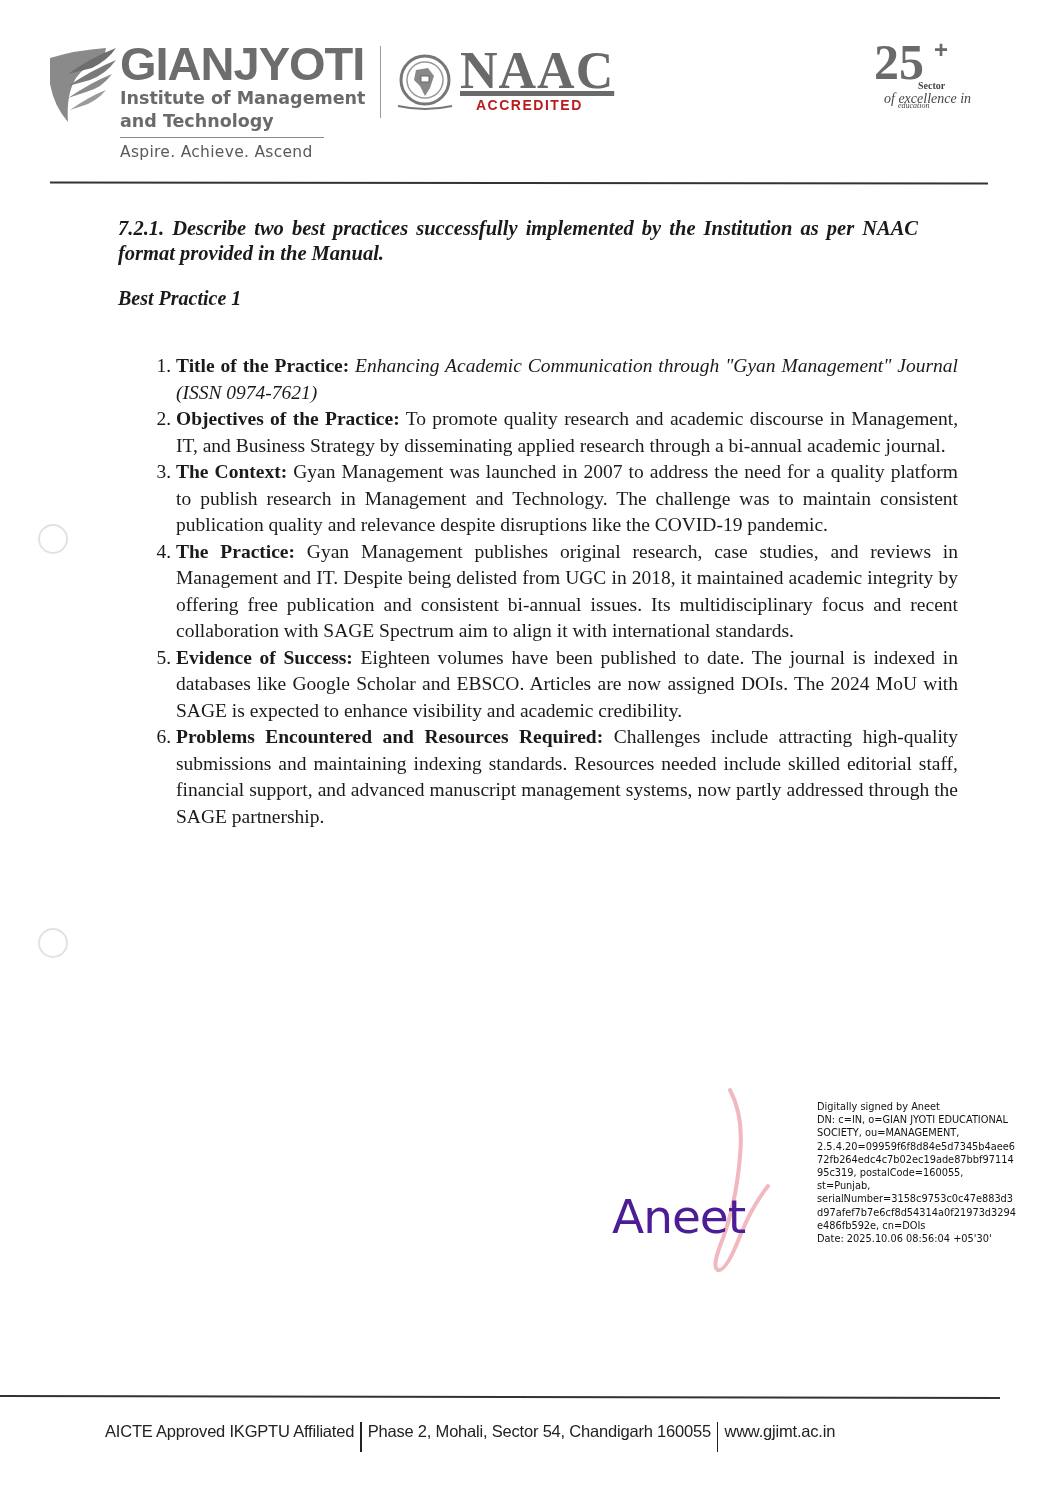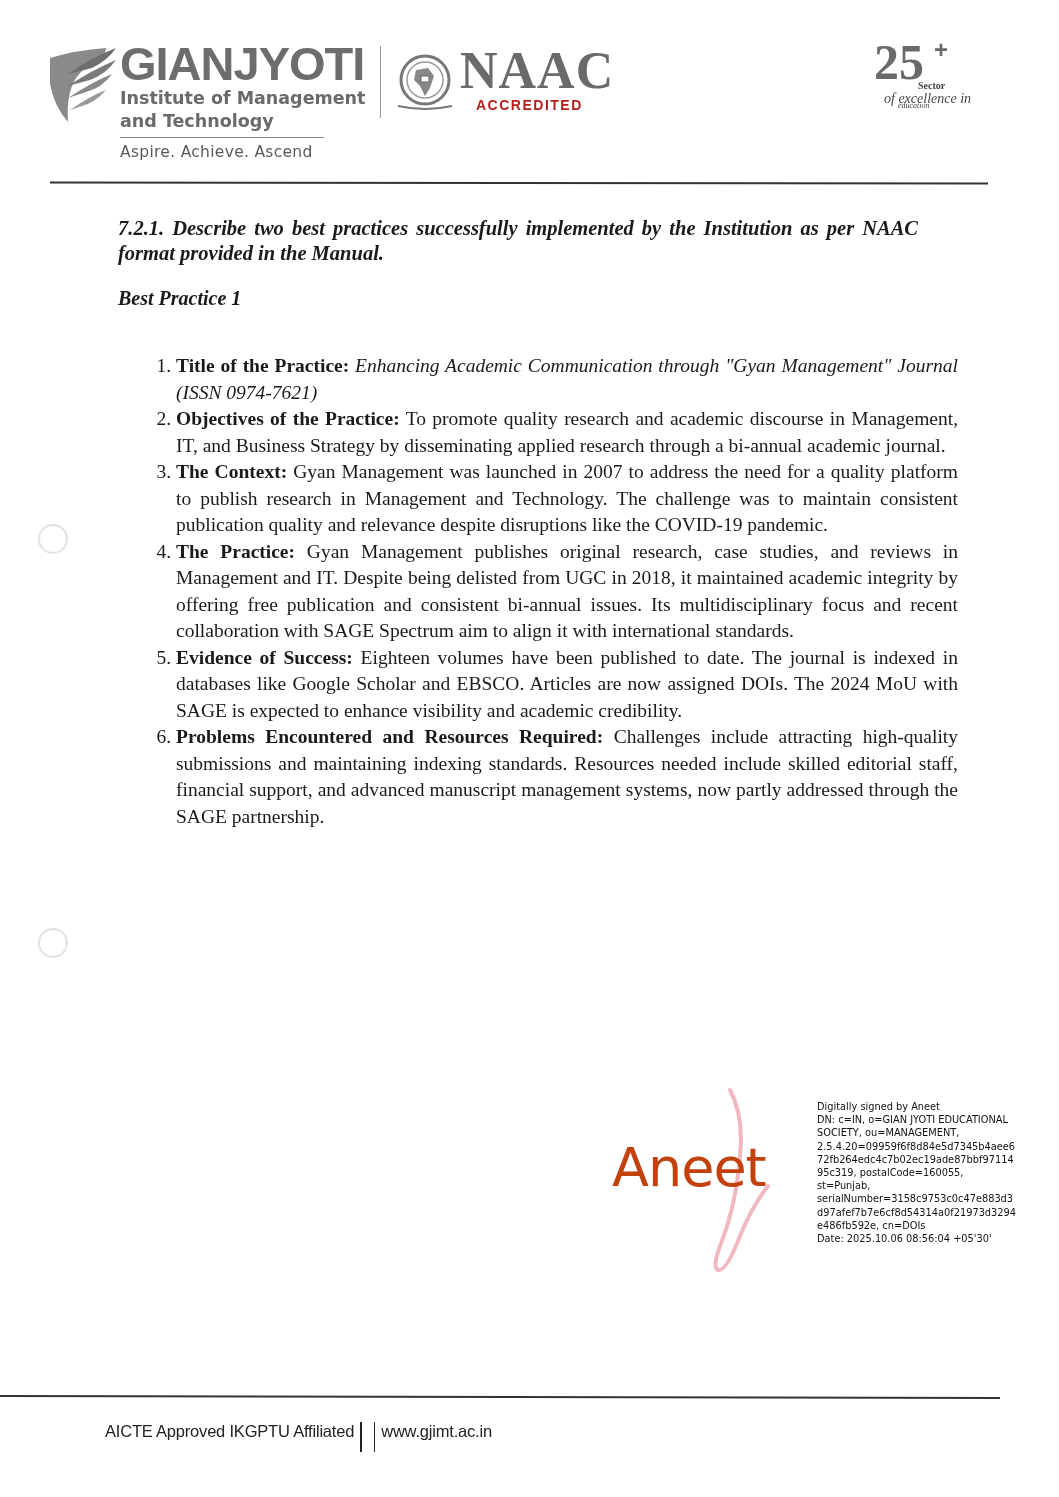--- a/index.html
+++ b/index.html
@@ -16,43 +16,43 @@
   .brand-sub1 { left: 120px; top: 88px; font-family: "DejaVu Sans", sans-serif; font-weight: bold;
     font-size: 17.5px; color: #6a6a6a; line-height: 20px; text-align: center; }
   .brand-sub2 { left: 120px; top: 111px; font-family: "DejaVu Sans", sans-serif; font-weight: bold;
     font-size: 17.5px; color: #6a6a6a; line-height: 20px; }
   .brand-rule { left: 120px; top: 137px; width: 204px; height: 1px; background: #8a8a8a; }
   .tagline { left: 120px; top: 143px; font-family: "DejaVu Sans", sans-serif; font-size: 15.5px;
     color: #5a5a5a; letter-spacing: 0.3px; }
   .vsep { left: 380px; top: 46px; width: 1px; height: 72px; background: #9a9a9a; }
   .naac-emblem { left: 394px; top: 52px; width: 62px; height: 60px; }
   .naac-word { left: 460px; top: 44px; font-family: "Liberation Serif", serif; font-size: 52px;
-    font-weight: bold; color: #6a6a6a; letter-spacing: 1px; line-height: 54px; }
+    font-weight: bold; color: #6a6a6a; letter-spacing: 1px; line-height: 54px; text-decoration: underline; }
   .naac-acc { left: 476px; top: 97px; font-family: "Liberation Sans", sans-serif; font-size: 14px;
     font-weight: bold; color: #b91c1c; letter-spacing: 1.5px; }
   .years-badge { left: 862px; top: 36px; width: 100px; height: 84px; margin-left: 6px; }
   .header-rule { left: 50px; top: 182px; width: 938px; height: 2px; background: #333; transform: rotate(0.06deg); }
 
   
   .question { left: 118px; top: 216px; width: 800px; font-style: italic; font-weight: bold;
     font-size: 20.5px; line-height: 25px; text-align: justify; }
   .bp-title { left: 118px; top: 287px; font-style: italic; font-weight: bold; font-size: 20px; }
   ol.practice-list { position: absolute; left: 130px; top: 353px; width: 782px; margin: 0; padding: 0 0 0 46px;
     font-size: 19.5px; line-height: 26.5px; }
   ol.practice-list li { text-align: justify; margin-bottom: 0; padding-left: 0; }
   ol.practice-list li::marker { font-weight: normal; }
   .item-head { font-weight: bold; }
   .item-it { font-style: italic; }
 
   
   .hole { width: 26px; height: 26px; border: 2px solid #e2e2e2; border-radius: 50%; }
 
   
-  .sig-name { left: 612px; top: 1133px; font-family: "DejaVu Sans", "Liberation Sans", sans-serif;
-    font-size: 54px; color: #c2410c; letter-spacing: -1px; line-height: 70px; }
+  .sig-name { left: 612px; top: 1182px; font-family: "DejaVu Sans", "Liberation Sans", sans-serif;
+    font-size: 47px; color: #4c1d95; letter-spacing: -1px; line-height: 70px; }
   .sig-swirl { left: 700px; top: 1086px; width: 70px; height: 186px; }
   .sig-details { left: 817px; top: 1100px; width: 220px; font-family: "DejaVu Sans", sans-serif;
     font-size: 9.8px; line-height: 13.2px; color: #111; }
   .sig-details div { white-space: nowrap; }
 
   
   .footer-rule { left: 0px; top: 1396px; width: 1000px; height: 2px; background: #333; transform: rotate(0.12deg); }
   .footer { left: 105px; top: 1422px; font-family: "Liberation Sans", sans-serif; font-size: 16.5px;
     color: #222; display: flex; align-items: flex-start; white-space: nowrap; letter-spacing: -0.2px; }
   .footer .sep { display: inline-block; width: 1.5px; height: 30px; background: #222; margin: 0 6px; }
@@ -142,15 +142,16 @@
   <div>serialNumber=3158c9753c0c47e883d3</div>
   <div>d97afef7b7e6cf8d54314a0f21973d3294</div>
   <div>e486fb592e, cn=DOIs</div>
   <div>Date: 2025.10.06 08:56:04 +05'30'</div>
 </div>
 
 <div class="abs footer-rule"></div>
 <div class="abs footer">
   <span>AICTE Approved IKGPTU Affiliated</span>
   <span class="sep"></span>
+  <span>Phase 2, Mohali, Sector 54, Chandigarh 160055</span>
   <span class="sep"></span>
   <span>www.gjimt.ac.in</span>
 </div>
 
 </body></html>

